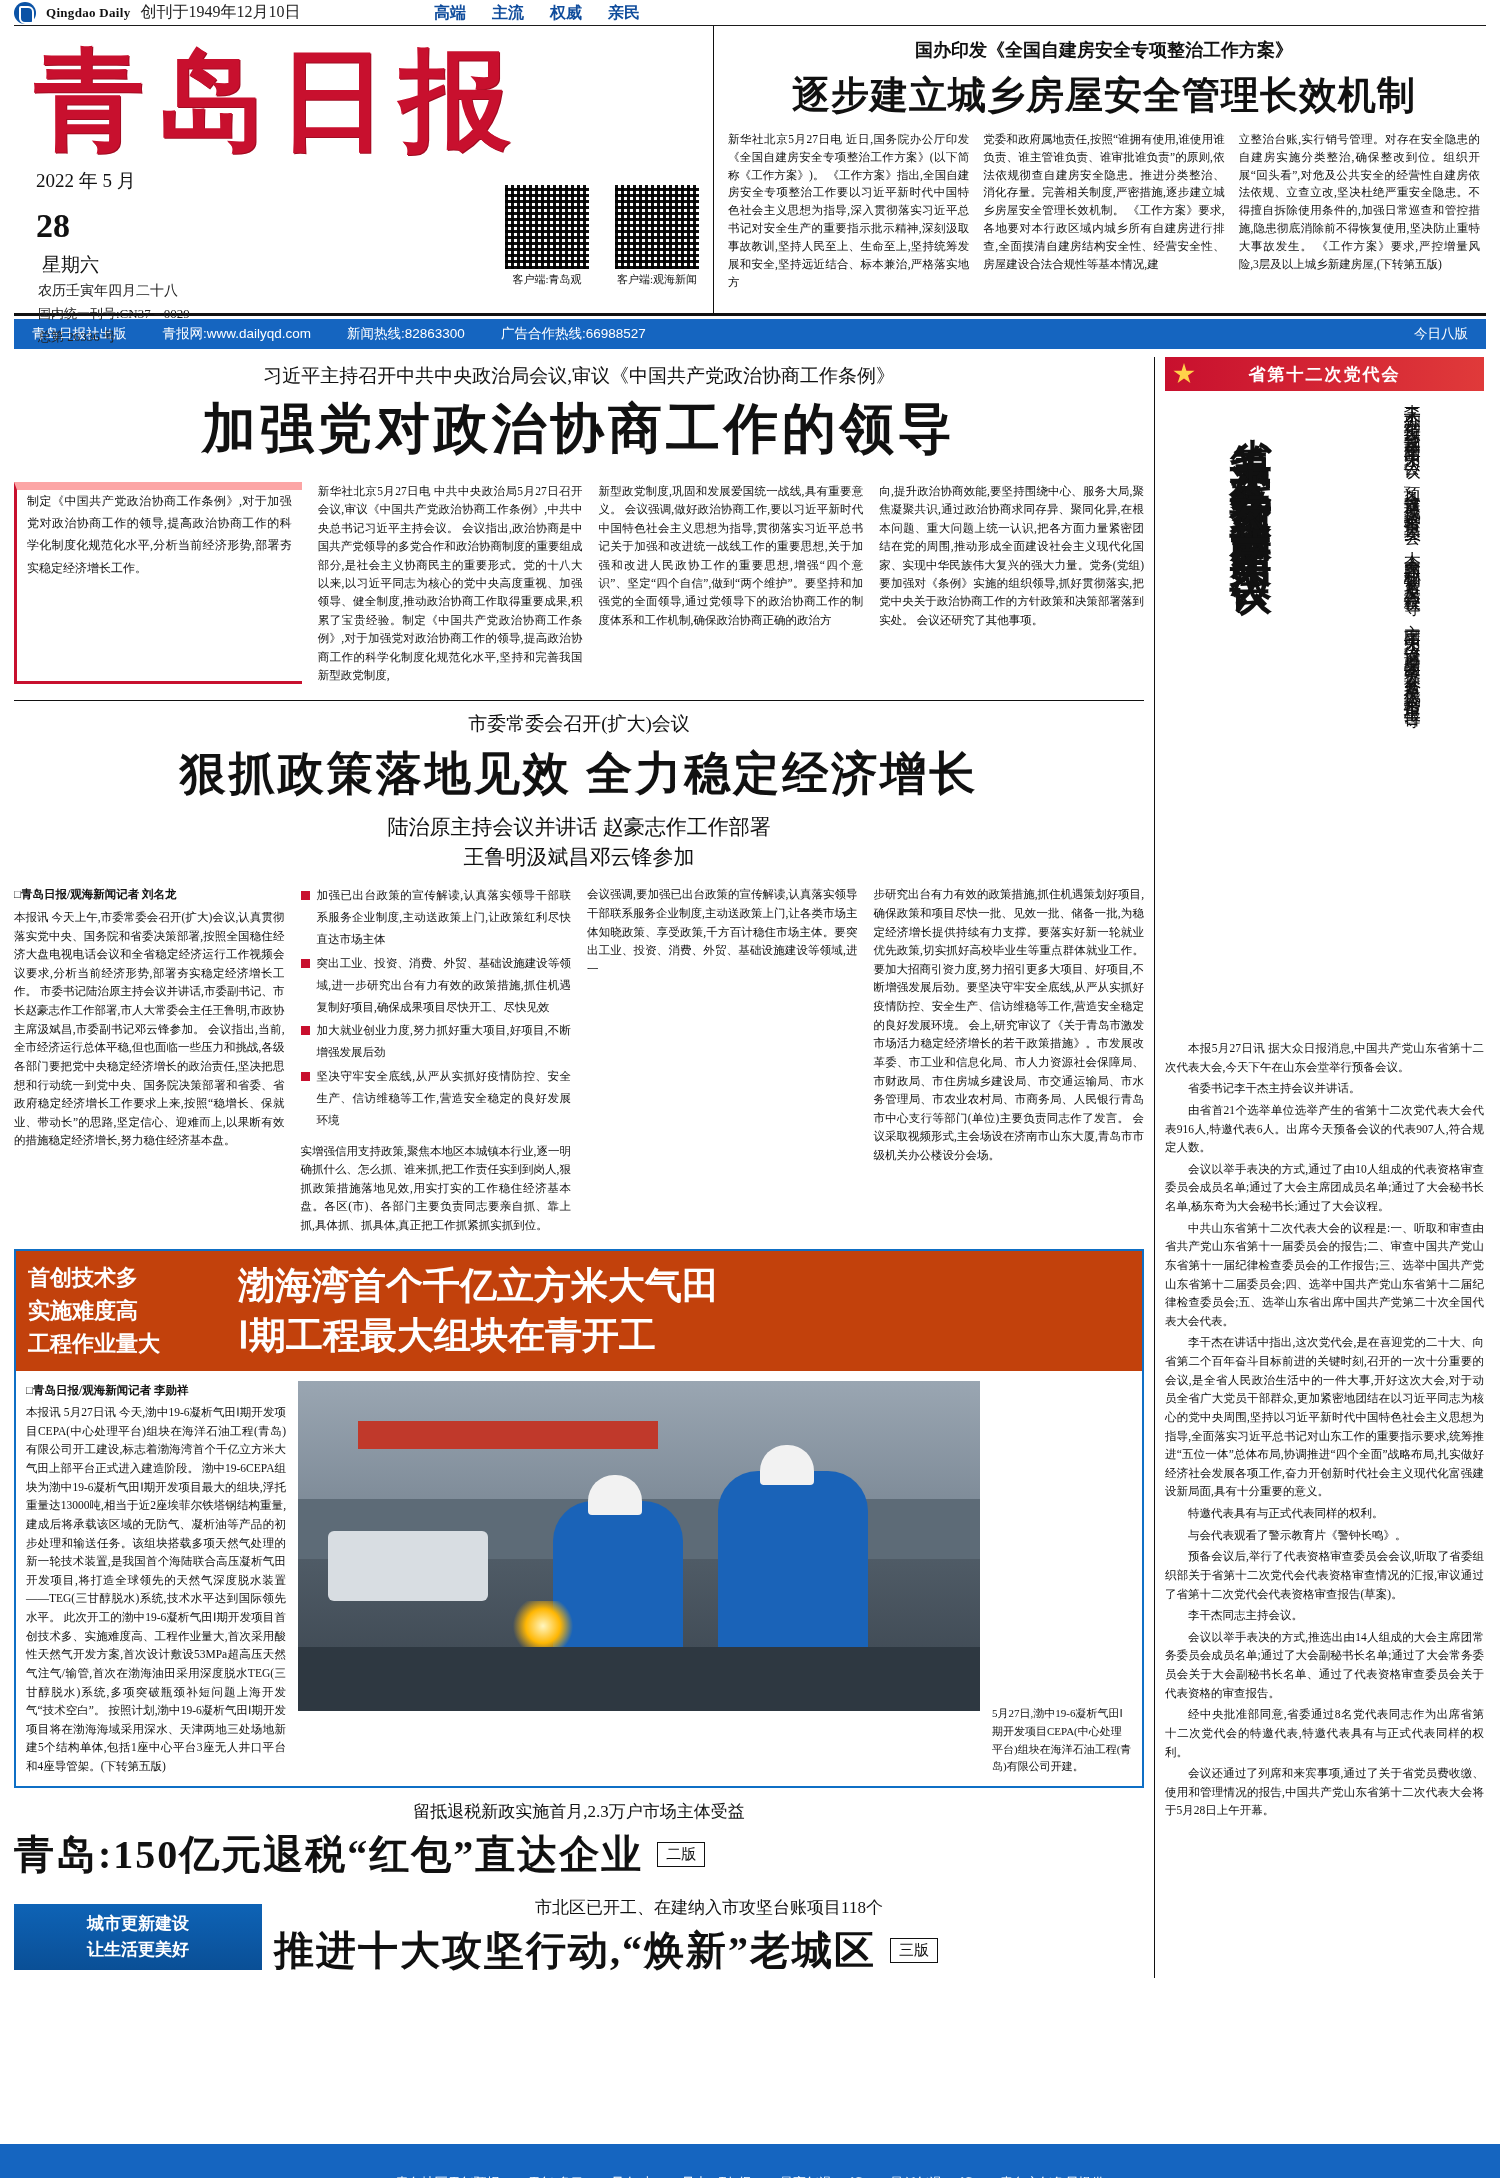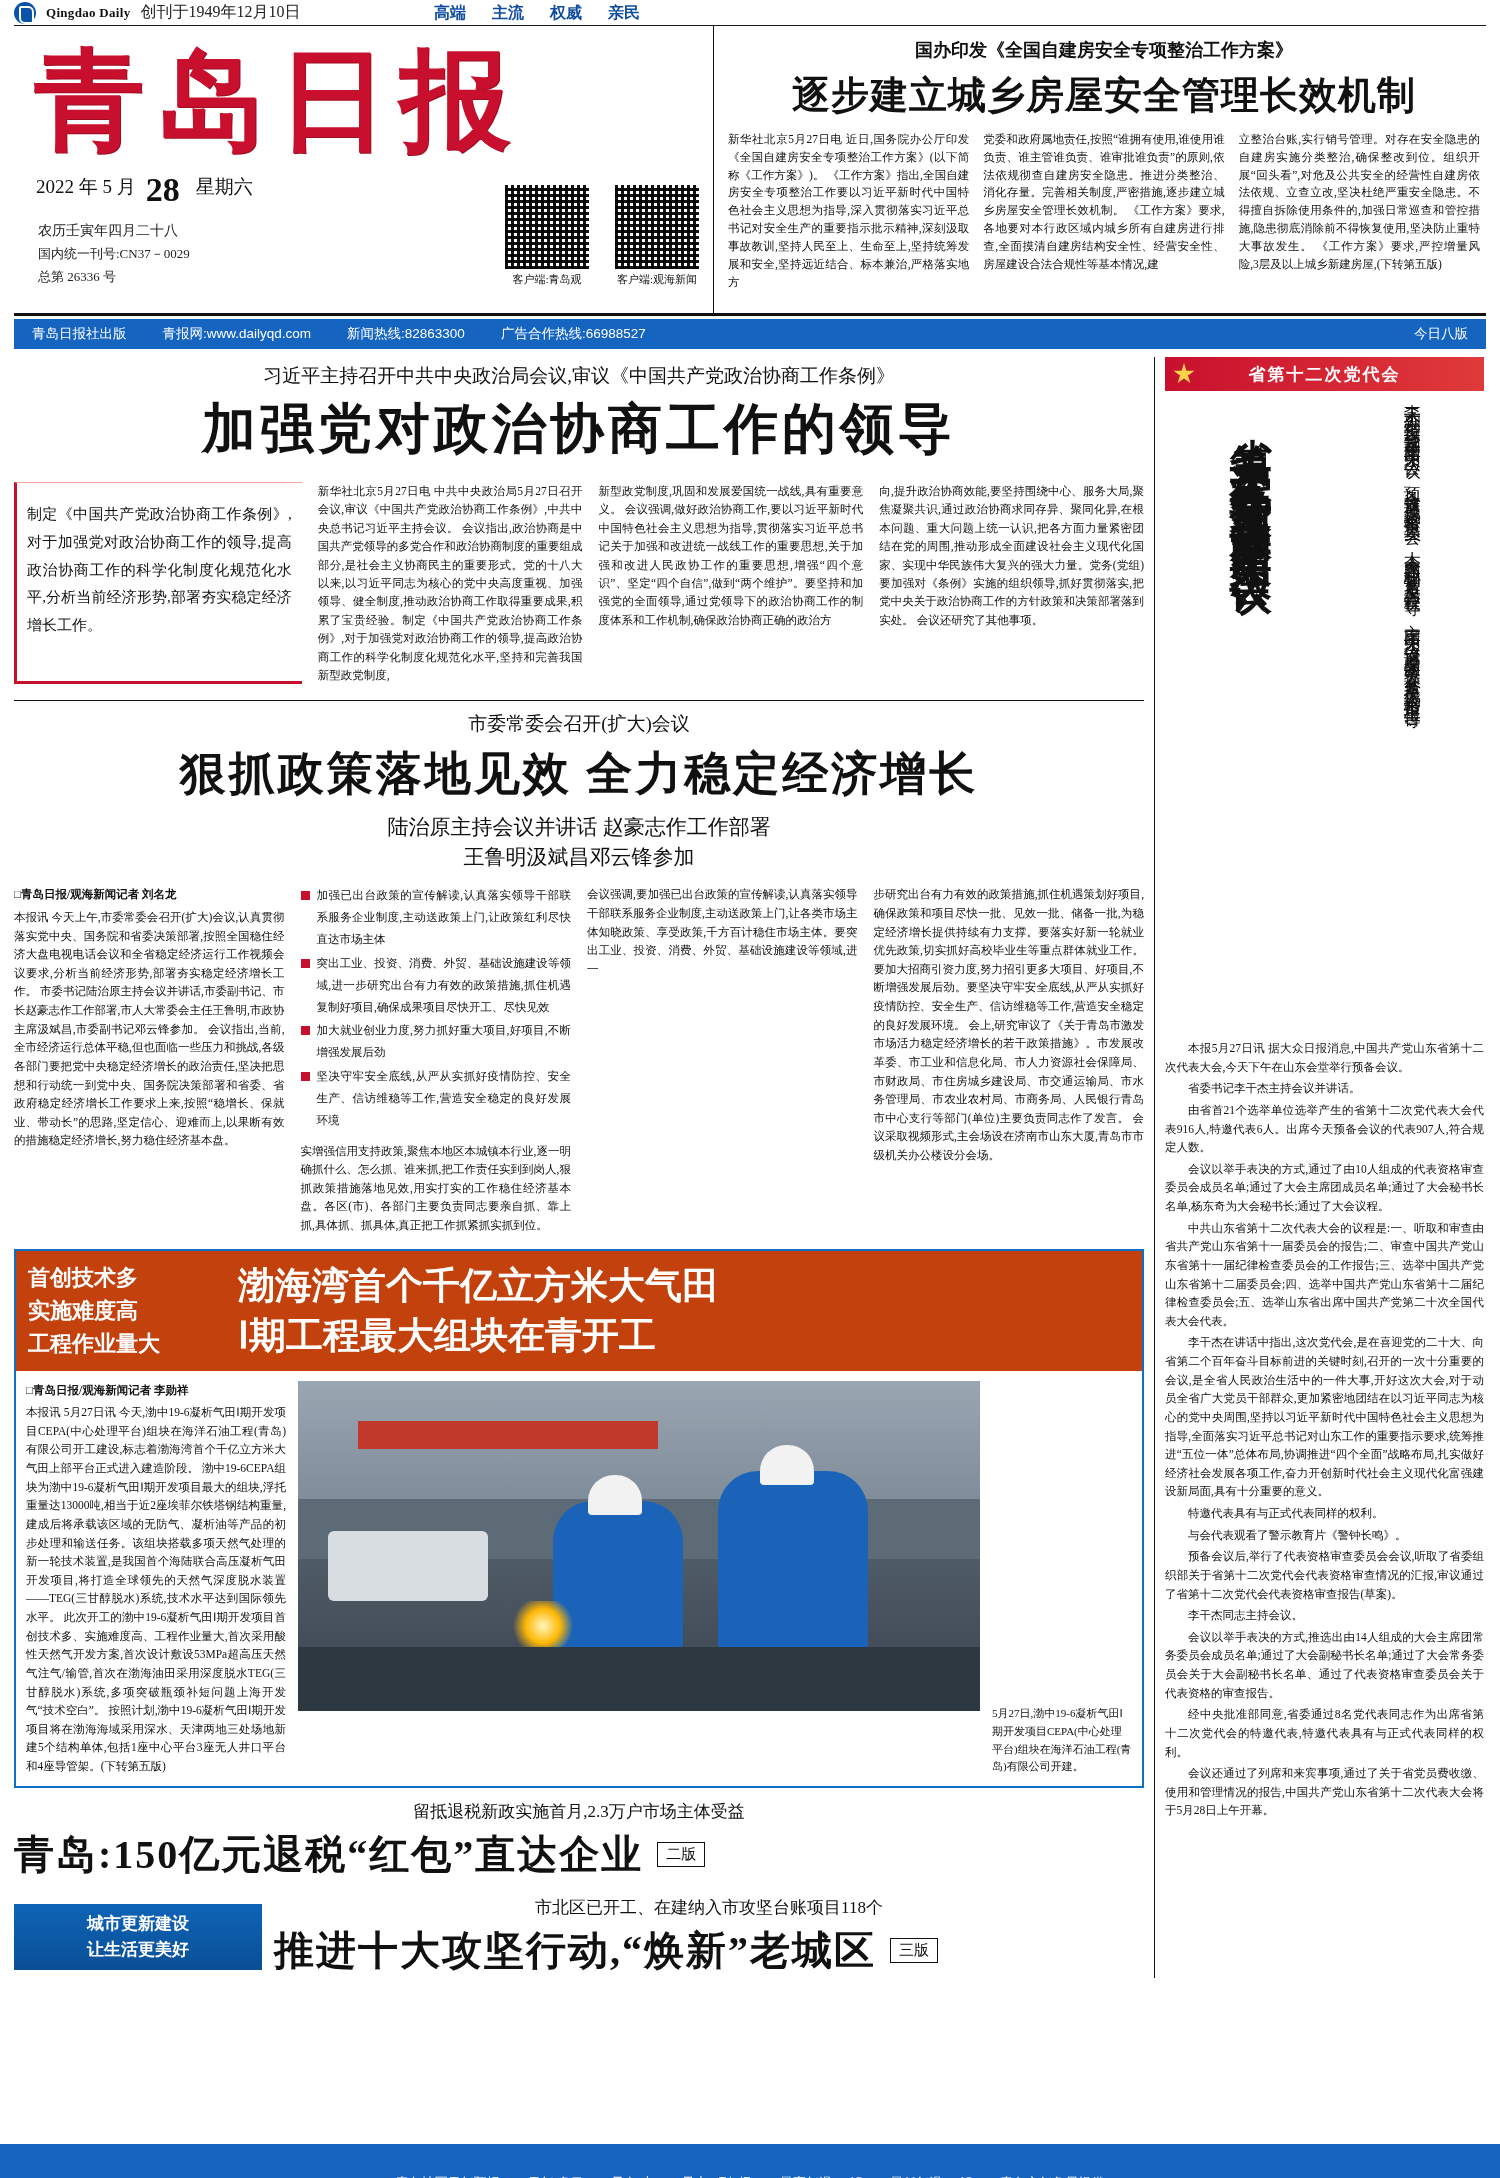--- a/index.html
+++ b/index.html
@@ -29,21 +29,21 @@
   .mast-title {
     font-family:"Liberation Serif", serif;
     font-weight:bold;
     font-size:110px;
     color:#c8102e;
     letter-spacing:12px;
     margin:18px 0 0 20px;
     line-height:1.05;
     text-shadow:1px 1px 0 #a00c22;
   }
-  .mast-meta { display:flex; align-items:center; margin:8px 0 16px 22px; gap:10px; }
+  .mast-meta { display:flex; align-items:flex-start; margin:8px 0 4px 22px; gap:10px;flex-direction:column; }
   .mast-date { font-size:19px; }
   .mast-day-num { font-size:34px; font-weight:bold; position:relative; top:3px; }
   .mast-week { font-size:19px; margin-left:6px; }
   .mast-lunar { font-size:14px; margin:4px 0 0 24px; color:#222; }
   .mast-issue { font-size:13px; margin:5px 0 0 24px; color:#222; }
   .qr-wrap { position:absolute; right:14px; bottom:26px; display:flex; gap:26px; }
   .qr { width:84px; text-align:center; font-size:11px; }
   .qr .code { width:84px; height:84px; background:
      repeating-linear-gradient(0deg,#111 0 3px,#fff 3px 6px),
      repeating-linear-gradient(90deg,#111 0 3px,transparent 3px 6px);
@@ -67,22 +67,22 @@
   
   .body-grid { display:flex; gap:10px; margin-top:8px; }
   .col-main { width:1130px; }
   .col-side { width:330px; border-left:1px solid #111; padding-left:10px; }
 
   
   .s1-kicker { text-align:center; font-size:19px; margin:6px 0 2px; }
   .s1-head { text-align:center; font-size:54px; font-weight:bold; letter-spacing:4px; margin:4px 0 16px; }
   .s1-cols { display:flex; gap:16px; font-size:11.5px; line-height:1.6; text-align:justify; }
   .s1-cols > div { flex:1; }
-  .s1-box { border-left:3px solid #c8102e; border-top:1px solid #fca5a5; border-bottom:3px solid #c8102e;
-            padding:18px 10px; font-size:15px; line-height:1.85; }
+  .s1-box { border-left:3px solid #c8102e; border-top:8px solid #fca5a5; border-bottom:3px solid #c8102e;
+            padding:0 10px; font-size:12px; line-height:1.85; }
   .divider { border-top:1px solid #111; margin:16px 0 10px; }
 
   
   .s2-kicker { text-align:center; font-size:19px; margin:4px 0 2px; }
   .s2-head { text-align:center; font-size:46px; font-weight:bold; letter-spacing:3px; margin:6px 0 8px; }
   .s2-sub { text-align:center; font-size:21px; margin:2px 0; }
   .s2-sub2 { text-align:center; font-size:21px; margin:2px 0 14px; }
   .s2-cols { display:flex; gap:16px; font-size:11.5px; line-height:1.62; text-align:justify; }
   .s2-cols > div { flex:1; }
   .bullets { font-size:11.5px; line-height:1.9; }

